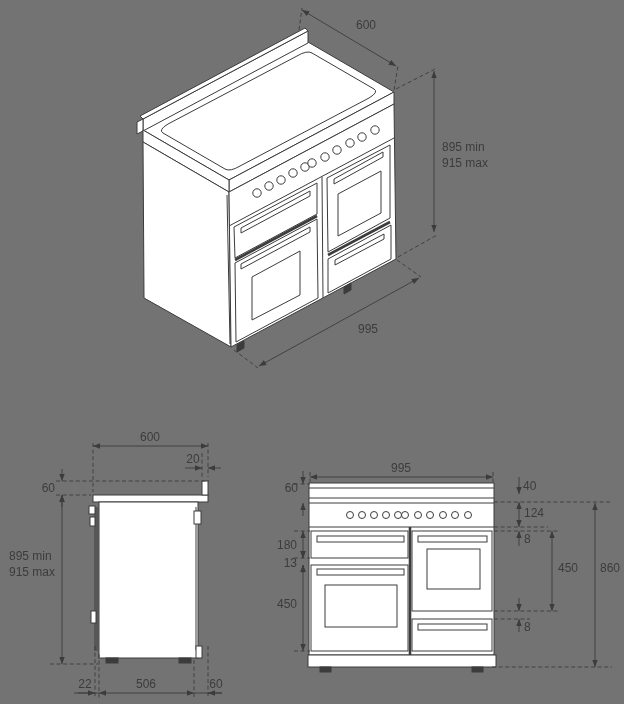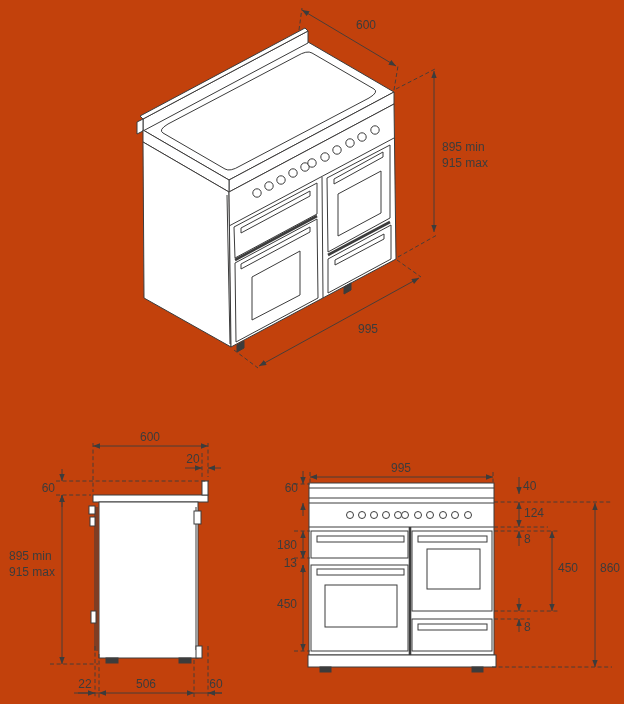--- a/index.html
+++ b/index.html
@@ -1,16 +1,16 @@
 <!DOCTYPE html>
 <html><head>
 <meta charset="utf-8">
 <style>
   html,body{margin:0;padding:0;background:#ffffff;}
-  .page{position:relative;width:624px;height:704px;background:#c2410c;overflow:hidden;
+  .page{position:relative;width:624px;height:704px;background:#737373;overflow:hidden;
         font-family:"Liberation Sans",sans-serif;}
   svg{position:absolute;top:0;left:0;}
   .ink{stroke:#3c3c3c;stroke-width:1;fill:none;stroke-linecap:butt;stroke-linejoin:miter;}
   .fillw{fill:#ffffff;}
   .dark{stroke:#3c3c3c;fill:#3c3c3c;}
   .dash{stroke:#3c3c3c;stroke-width:0.9;fill:none;stroke-dasharray:4 2.6;}
   .dim{stroke:#3c3c3c;stroke-width:0.9;fill:none;}
   .thick{stroke:#3c3c3c;stroke-width:2.6;fill:none;}
   text{fill:#3c3c3c;font-size:12px;font-family:"Liberation Sans",sans-serif;}
   text.mid{text-anchor:middle;}

